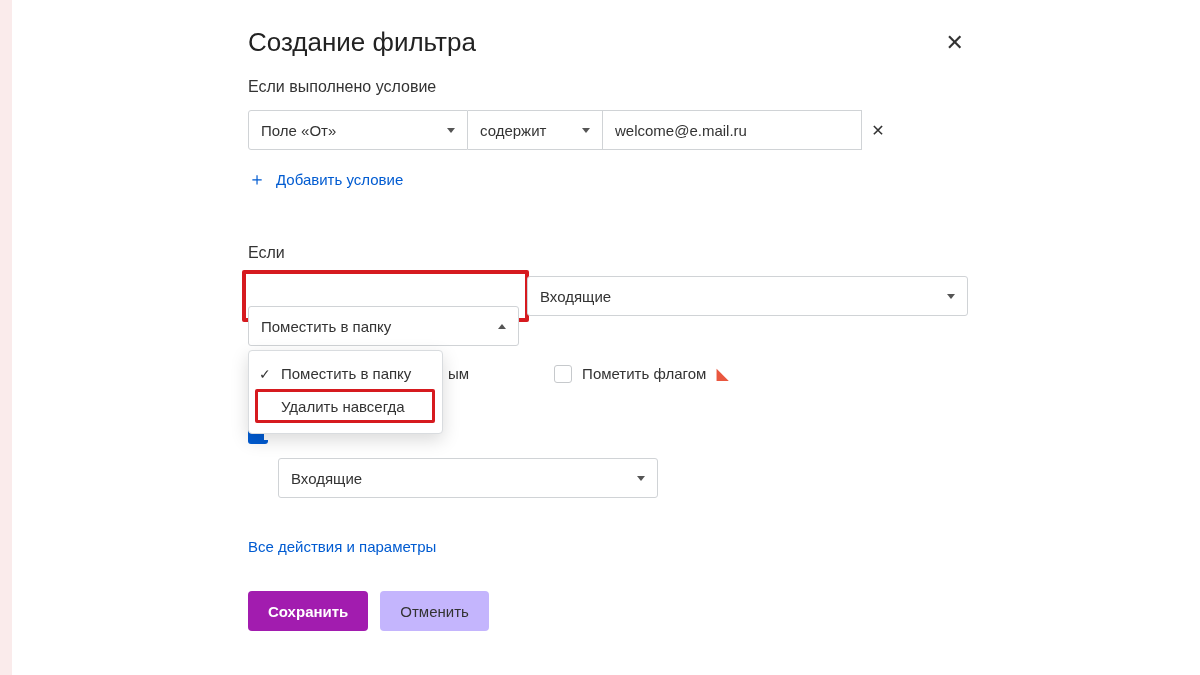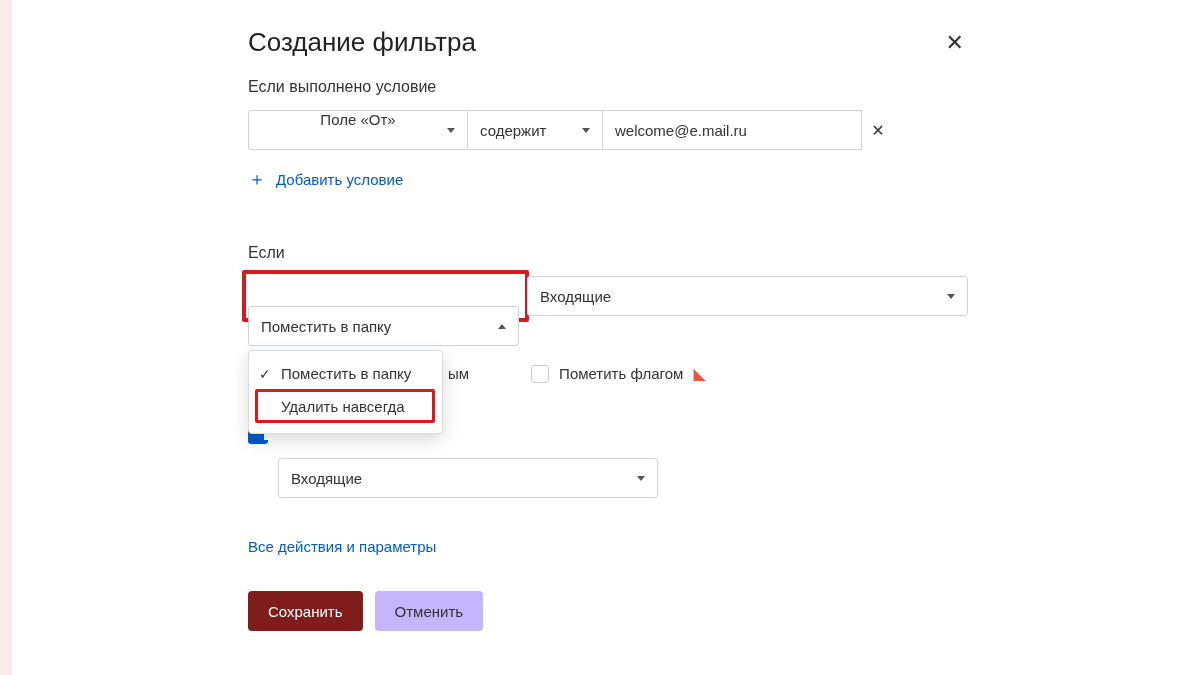--- a/index.html
+++ b/index.html
@@ -61,21 +61,21 @@
     background: #fff;
     height: 40px;
     display: flex;
     align-items: center;
     padding: 0 12px;
     font-size: 15px;
     color: #333;
     cursor: pointer;
     position: relative;
   }
-  .select.field { width: 220px; border-radius: 3px 0 0 3px; flex-direction: column;}
+  .select.field { width: 220px; border-radius: 3px 0 0 3px;}
   .select.op    { width: 135px; border-left: none;}
   .text-input   { width: 259px; border-left: none; cursor: text;}
   .clear-cond {
     width: 32px; height: 40px;
     display:flex;align-items:center;justify-content:center;
     font-size:16px; color:#333; cursor:pointer;
   }
   .caret {
     margin-left: auto;
     width: 0; height: 0;
@@ -142,21 +142,21 @@
     left: 6px; top: 38px; width: 180px; height: 34px;
     border-width: 3px;
   }
 
   .flag-row {
     position: absolute;
     left: 200px;
     top: 58px;
     display: flex;
     align-items: center;
-    gap: 21px;
+    gap: 44px;
     font-size: 15px;
     color: #333;
     white-space: nowrap;
   }
   .chk {
     width: 18px; height: 18px;
     border: 1px solid #c6c9cc;
     border-radius: 3px;
     display:inline-flex;align-items:center;justify-content:center;
     background:#fff;
@@ -198,21 +198,21 @@
   .btn {
     height: 40px;
     padding: 0 20px;
     border-radius: 4px;
     font-size: 15px;
     display: inline-flex;
     align-items: center;
     cursor: pointer;
     border: none;
   }
-  .btn.primary { background:#7f1d1d; color:#fff; }
+  .btn.primary { background:#a21caf; color:#fff;font-weight:bold; }
   .btn.secondary { background:#c4b5fd; color:#333; }
 </style>
 </head>
 <body>
 
 <div class="backdrop-stripe"></div>
 
 <div class="dialog">
 
   <div class="dlg-header">

